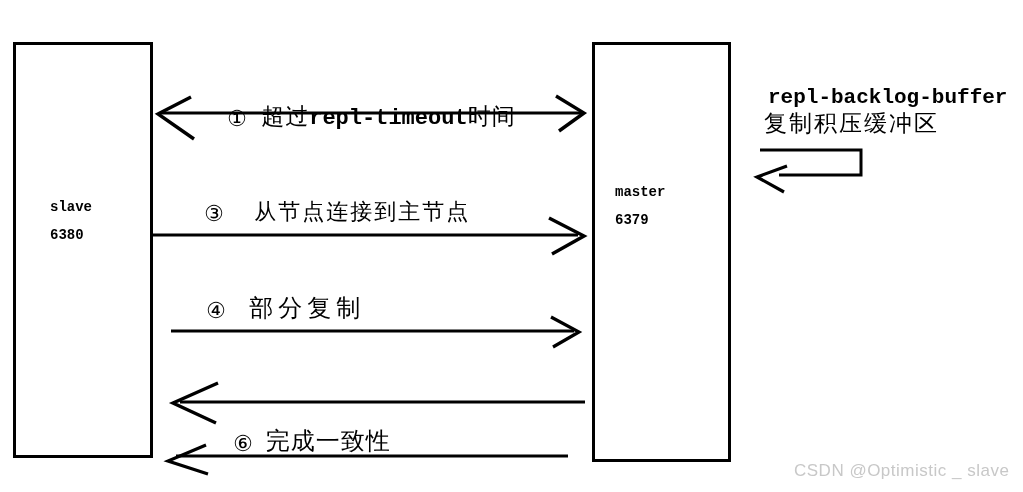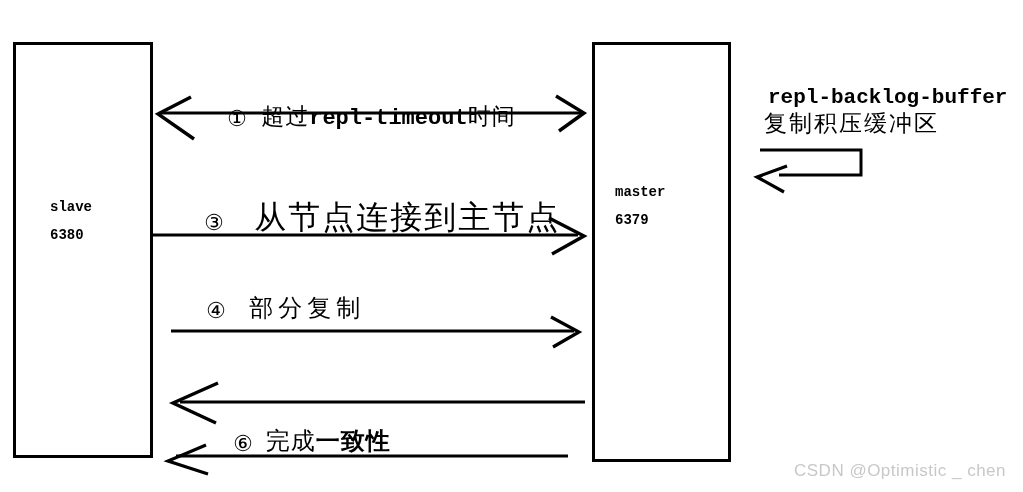--- a/index.html
+++ b/index.html
@@ -40,26 +40,26 @@
     font-size:14px;
     font-weight:bold;
     line-height:28px;
   }
   .node-label span{display:block;}
   #label-a1{left:227px;top:79px;margin-top:26px;}
   #label-a3{left:204px;top:201px;}
   #label-a4{left:206px;top:296px;}
   #label-a5{left:230px;top:374px;}
   #label-a6{left:233px;top:429px;}
-  #label-a3 .cjk{margin-left:26px;font-size:32px;}
+  #label-a3 .cjk{margin-left:26px;font-size:22px;}
   #label-a4 .cjk{margin-left:19px;font-size:24px;letter-spacing:5px;margin-top:7px;}
   #label-a5 .code{margin-left:4px;}
   #label-a5 .cjk{font-size:24px;letter-spacing:3px;}
   #label-a6 .cjk{margin-left:13px;font-size:24px;letter-spacing:1px;}
-  #label-a6 .emph{font-weight:bold;margin-left:0;}
+  #label-a6 .emph{font-weight:normal;margin-left:0;}
   #label-a1 .cjk{letter-spacing:1px;}
   #backlog-title{left:768px;top:87px;font-size:21px;}
   #backlog-subtitle{left:764px;top:112px;font-size:23px;}
   #slave-label{left:50px;top:193px;}
   #master-label{left:615px;top:178px;}
   #watermark{
     left:794px;top:462px;
     font-size:17px;
     color:#c8c8c8;
     letter-spacing:0.5px;
@@ -133,15 +133,15 @@
   </div>
 
 
   <div class="lbl" id="label-a6">
     <span class="num">⑥</span><span class="cjk">完成</span><span class="cjk emph">一致性</span>
   </div>
 
   <div class="lbl code" id="backlog-title">repl-backlog-buffer</div>
   <div class="lbl cjk" id="backlog-subtitle">复制积压缓冲区</div>
 
-  <div class="lbl" id="watermark">CSDN @Optimistic _ chen</div>
+  <div class="lbl" id="watermark">CSDN @Optimistic _ slave</div>
 
 </div>
 
 </body></html>

